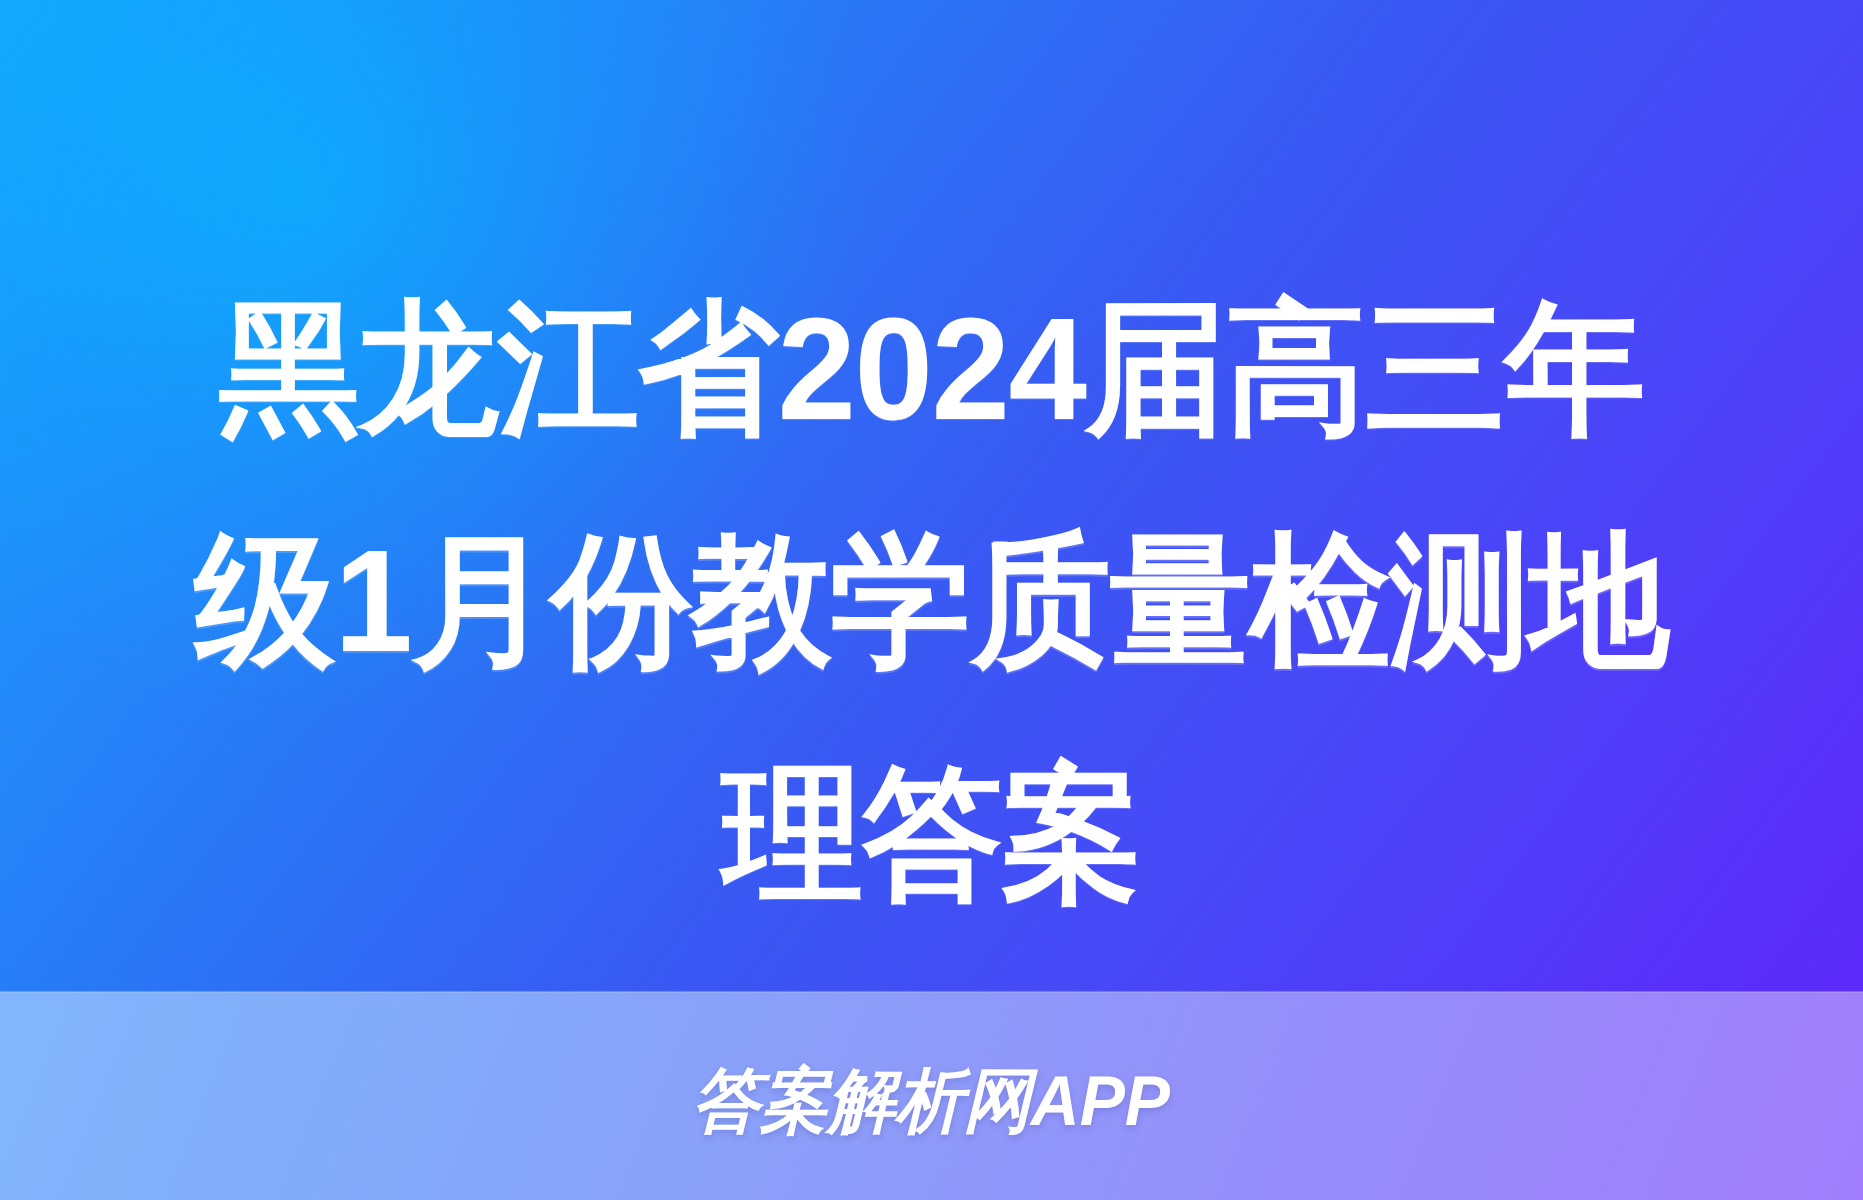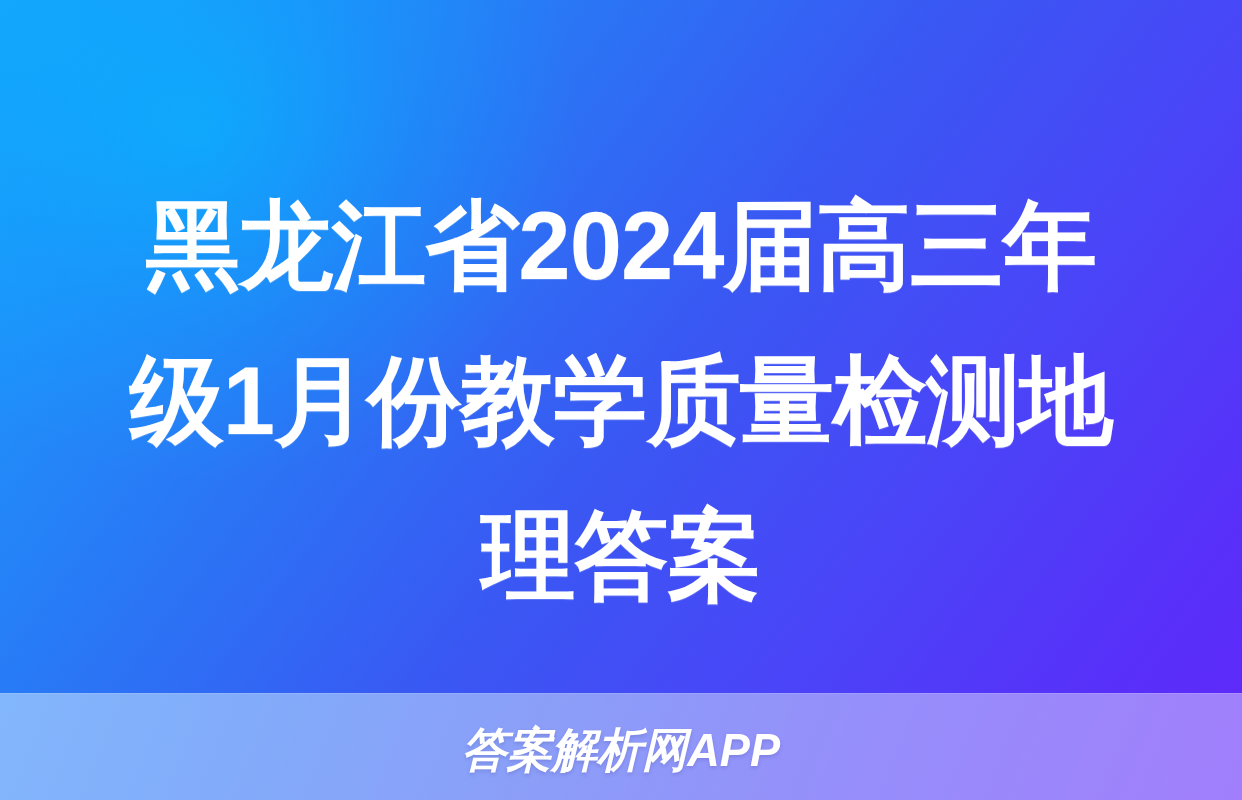--- a/index.html
+++ b/index.html
@@ -67,21 +67,21 @@
     transform: scaleX(0.97);
     text-shadow: 0 1px 0 rgba(255,255,255,0.18);
   }
 
   
   .banner {
     position: absolute;
     left: 0;
     right: 0;
     bottom: 0;
-    height: 107px;
+    height: 139px;
     background: linear-gradient(90deg,
                 rgba(255,255,255,0.40) 0%,
                 rgba(255,255,255,0.40) 100%),
                 linear-gradient(112deg,
                 #2f86fb 0%,
                 #2f74f6 20%,
                 #3f5cf4 45%,
                 #5240f8 72%,
                 #6229fa 100%);
     display: flex;

